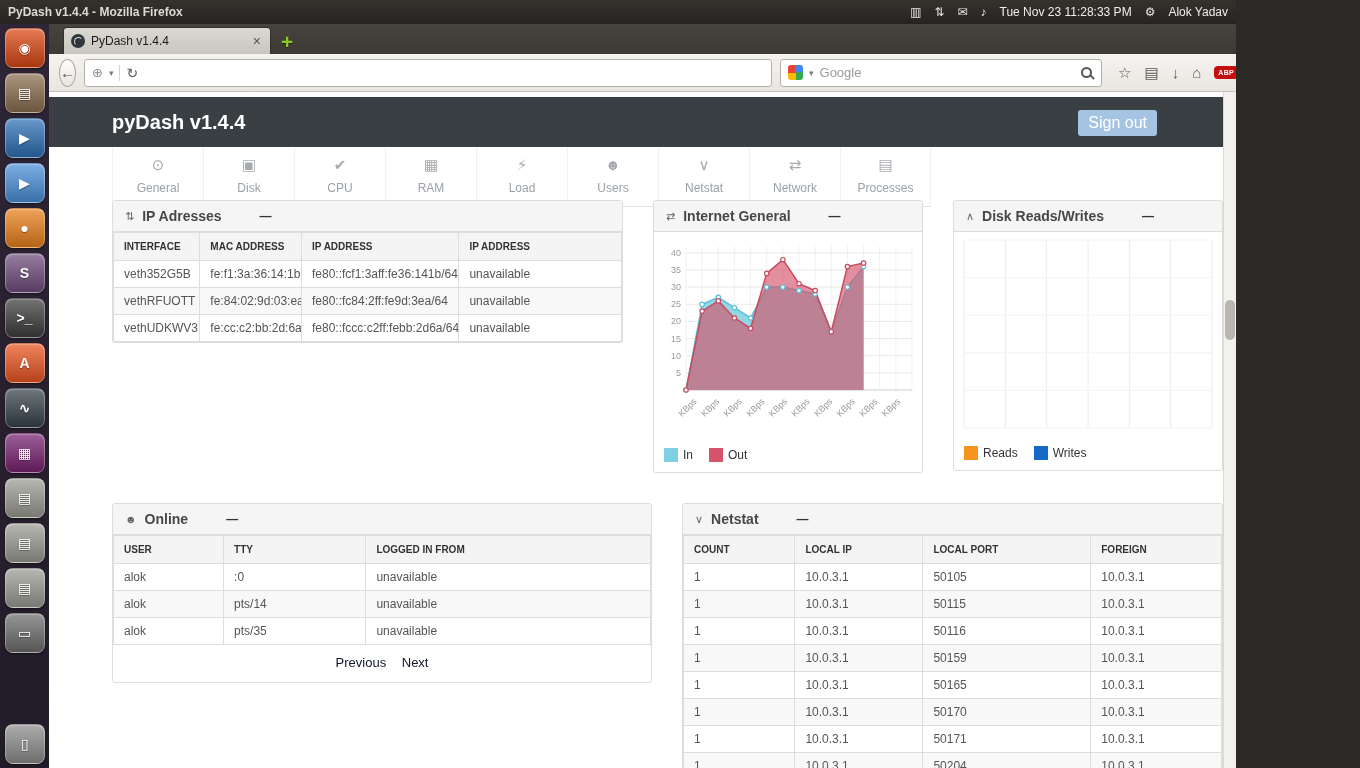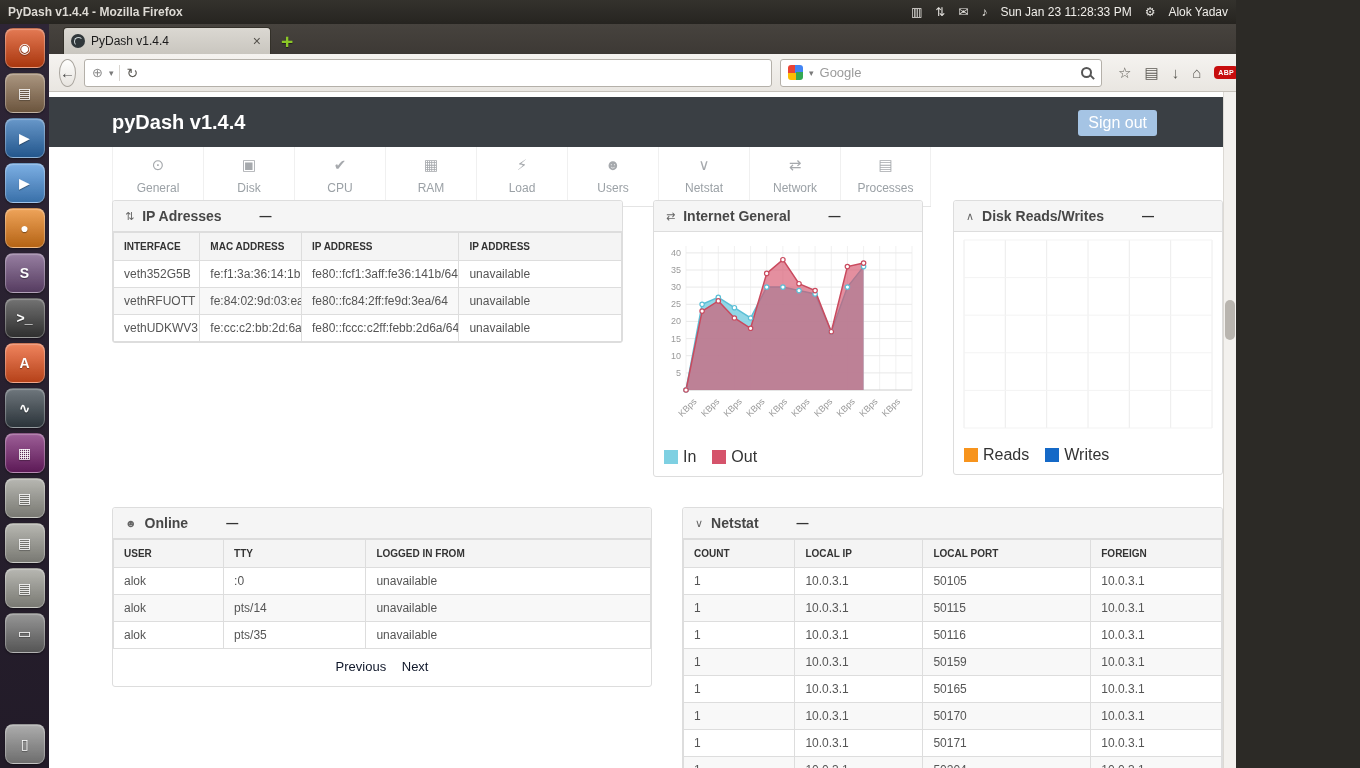--- a/index.html
+++ b/index.html
@@ -77,39 +77,39 @@
   .p-ip { width:569px; } .p-traffic { width:270px; } .p-disk { width:270px; }
   .p-online { width:569px; } .p-netstat { width:570px; }
 
   table.data { width:100%; border-collapse:collapse; font-size:12px; color:#555; table-layout:fixed; }
   table.data th { background:#f4f4f4; font-size:10px; color:#333; font-weight:bold; text-align:left; padding:8px 10px; border:1px solid #ddd; }
   table.data td { padding:6px 10px; border:1px solid #ddd; overflow:hidden; white-space:nowrap; }
   table.data tbody tr:nth-child(even) td { background:#f8f8f8; }
 
   .chart-body { padding:4px 6px 0; }
   .legend { display:flex; gap:16px; align-items:center; padding:6px 10px 10px; }
-  .legend-item { font-size:16px; color:#333; display:flex; align-items:center; }
+  .legend-item { font-size:12px; color:#333; display:flex; align-items:center; }
   .swatch { width:14px; height:14px; display:inline-block; margin-right:5px; }
 
   .pager { text-align:center; padding:10px 0 12px; font-size:13px; }
   .pager a { color:#0f172a; margin:0 6px; text-decoration:none; cursor:pointer; }
 </style>
 </head>
 <body>
 
 <div class="screen">
 
   <div class="topbar">
     <span class="tb-title">PyDash v1.4.4 - Mozilla Firefox</span>
     <div class="tb-right">
       <span class="tb-icon">▥</span>
       <span class="tb-icon">⇅</span>
       <span class="tb-icon">✉</span>
       <span class="tb-icon">♪</span>
-      <span class="tb-clock">Sun Jan 23 11:28:33 PM</span>
+      <span class="tb-clock">Tue Nov 23 11:28:33 PM</span>
       <span class="tb-icon">⚙</span>
       <span class="tb-user">Alok Yadav</span>
     </div>
   </div>
 
   <div class="launcher">
       <div class="l-item" style="background-color: rgb(217, 70, 18); background-image: linear-gradient(rgba(255, 255, 255, 0.28), rgba(0, 0, 0, 0.22));">
         <span>◉</span>
       </div>
       <div class="l-item" style="background-color: rgb(138, 109, 79); background-image: linear-gradient(rgba(255, 255, 255, 0.28), rgba(0, 0, 0, 0.22));">

